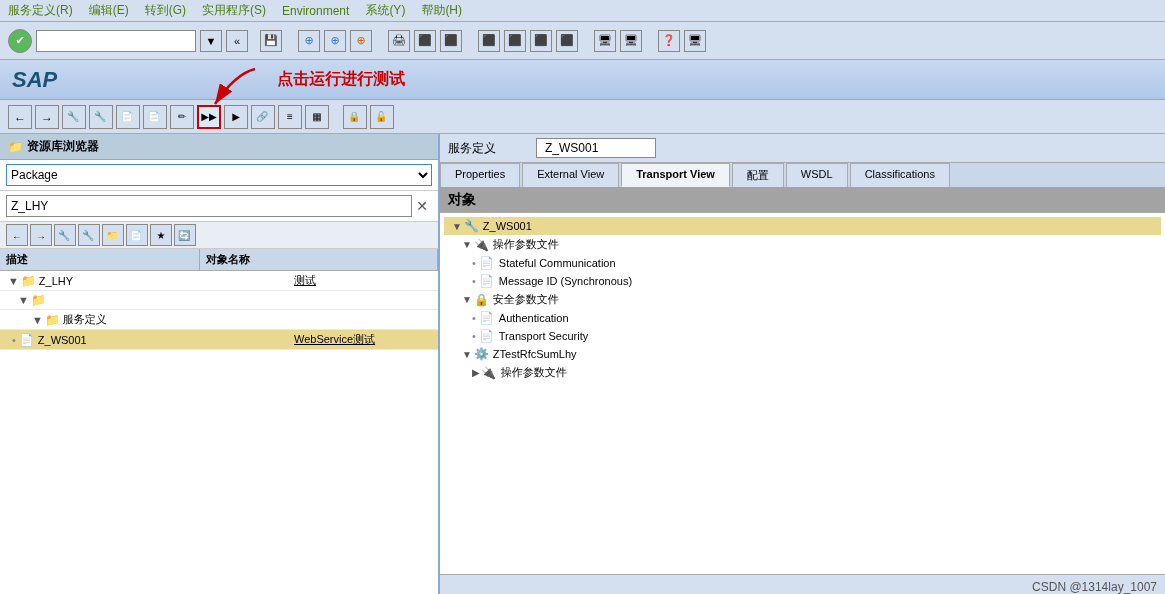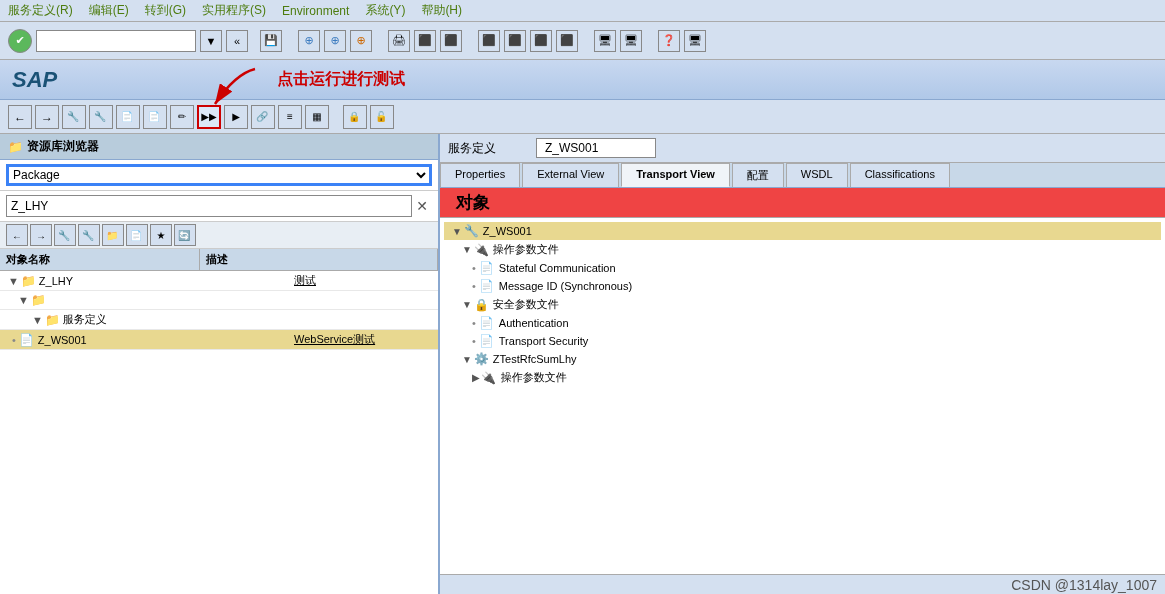--- a/index.html
+++ b/index.html
@@ -25,21 +25,21 @@
     .tb2-btn { width: 24px; height: 24px; background: #d4e0f0; border: 1px solid #888; cursor: pointer; display: flex; align-items: center; justify-content: center; font-size: 12px; }
     .tb2-btn.highlighted { border: 2px solid #cc0000; background: #e0e8f8; }
 
     
     .main { display: flex; height: calc(594px - 22px - 38px - 40px - 34px); }
 
     
     .left-panel { width: 440px; background: #f0f4f8; border-right: 2px solid #8aa8d0; display: flex; flex-direction: column; }
     .left-header { background: #b8ccdc; padding: 4px 8px; font-size: 12px; font-weight: bold; display: flex; align-items: center; gap: 4px; border-bottom: 1px solid #8aa8d0; }
     .package-row { display: flex; align-items: center; padding: 4px 6px; border-bottom: 1px solid #ccc; background: white; }
-    .package-select { flex: 1; height: 22px; border: 3px solid #3b82f6; font-size: 12px; background: white; }
+    .package-select { flex: 1; height: 22px; border: 1px solid #3b82f6; font-size: 12px; background: white; }
     .search-row { display: flex; align-items: center; padding: 4px 6px; border-bottom: 1px solid #ccc; background: white; }
     .search-input { flex: 1; height: 22px; border: 1px solid #888; font-size: 12px; padding: 0 4px; }
     .search-clear { width: 20px; height: 20px; cursor: pointer; display: flex; align-items: center; justify-content: center; font-size: 14px; color: #555; }
     .nav-toolbar { display: flex; align-items: center; padding: 2px 6px; gap: 2px; border-bottom: 1px solid #ccc; background: #e8eef4; }
     .nav-btn { width: 22px; height: 22px; background: #d4e0f0; border: 1px solid #888; cursor: pointer; display: flex; align-items: center; justify-content: center; font-size: 10px; }
 
     
     .tree-header { display: flex; background: #c8d8e8; border-bottom: 1px solid #aaa; }
     .tree-col { padding: 3px 6px; font-size: 11px; font-weight: bold; border-right: 1px solid #aaa; }
     .tree-col:first-child { width: 200px; }
@@ -57,33 +57,33 @@
     .service-label { font-size: 12px; margin-right: 40px; }
     .service-name { font-size: 12px; background: white; border: 1px solid #888; padding: 2px 8px; min-width: 120px; }
 
     
     .tabs { display: flex; background: #c8d8e8; border-bottom: 1px solid #8aa8d0; }
     .tab { padding: 4px 14px; font-size: 11px; border: 1px solid #aaa; border-bottom: none; background: #d4e0f0; cursor: pointer; margin-right: 2px; }
     .tab.active { background: #f0f4f8; border-bottom: 1px solid #f0f4f8; font-weight: bold; }
 
     
     .content-area { flex: 1; background: white; overflow-y: auto; }
-    .content-header { display: flex; background: #ef4444; border-bottom: 1px solid #aaa; padding: 3px 16px; font-size: 17px; font-weight: bold; }
+    .content-header { display: flex; background: #a3a3a3; border-bottom: 1px solid #aaa; padding: 3px 8px; font-size: 14px; font-weight: bold; }
     .content-col1 { width: 300px; }
     .content-col2 { flex: 1; }
 
     .obj-tree { padding: 4px; }
     .obj-item { display: flex; align-items: center; padding: 2px 4px; font-size: 11px; }
     .obj-item.highlighted { background: #e8d890; }
     .obj-indent { display: inline-block; width: 14px; }
     .obj-icon { margin-right: 4px; font-size: 12px; }
     .obj-label { flex: 1; }
 
     
-    .statusbar { height: 20px; background: #d4e0f0; border-top: 1px solid #aaa; display: flex; align-items: center; justify-content: flex-end; padding: 0 8px; font-size: 14px; color: #555; }
+    .statusbar { height: 20px; background: #d4e0f0; border-top: 1px solid #aaa; display: flex; align-items: flex-end; justify-content: flex-end; padding: 0 8px; font-size: 12px; color: #555; }
   </style>
 </head>
 <body>
 
 <div class="menubar">
   <span>服务定义(R)</span>
   <span>编辑(E)</span>
   <span>转到(G)</span>
   <span>实用程序(S)</span>
   <span>Environment</span>
@@ -178,22 +178,22 @@
       <button class="nav-btn">→</button>
       <button class="nav-btn" style="font-size:10px;">🔧</button>
       <button class="nav-btn" style="font-size:10px;">🔧</button>
       <button class="nav-btn" style="font-size:10px;">📁</button>
       <button class="nav-btn" style="font-size:10px;">📄</button>
       <button class="nav-btn">★</button>
       <button class="nav-btn" style="font-size:10px;">🔄</button>
     </div>
 
     <div class="tree-header">
+      <div class="tree-col">描述</div>
       <div class="tree-col">对象名称</div>
-      <div class="tree-col">描述</div>
     </div>
 
     <div class="tree-body">
 
       <div class="tree-item">
         <span class="tree-indent" style="width:4px;"></span>
         <span style="margin-right:2px;color:#555;">▼</span>
         <span style="margin-right:3px;font-size:12px;">📁</span>
         <span class="tree-label">Z_LHY</span>
         <span class="tree-desc">测试</span>

